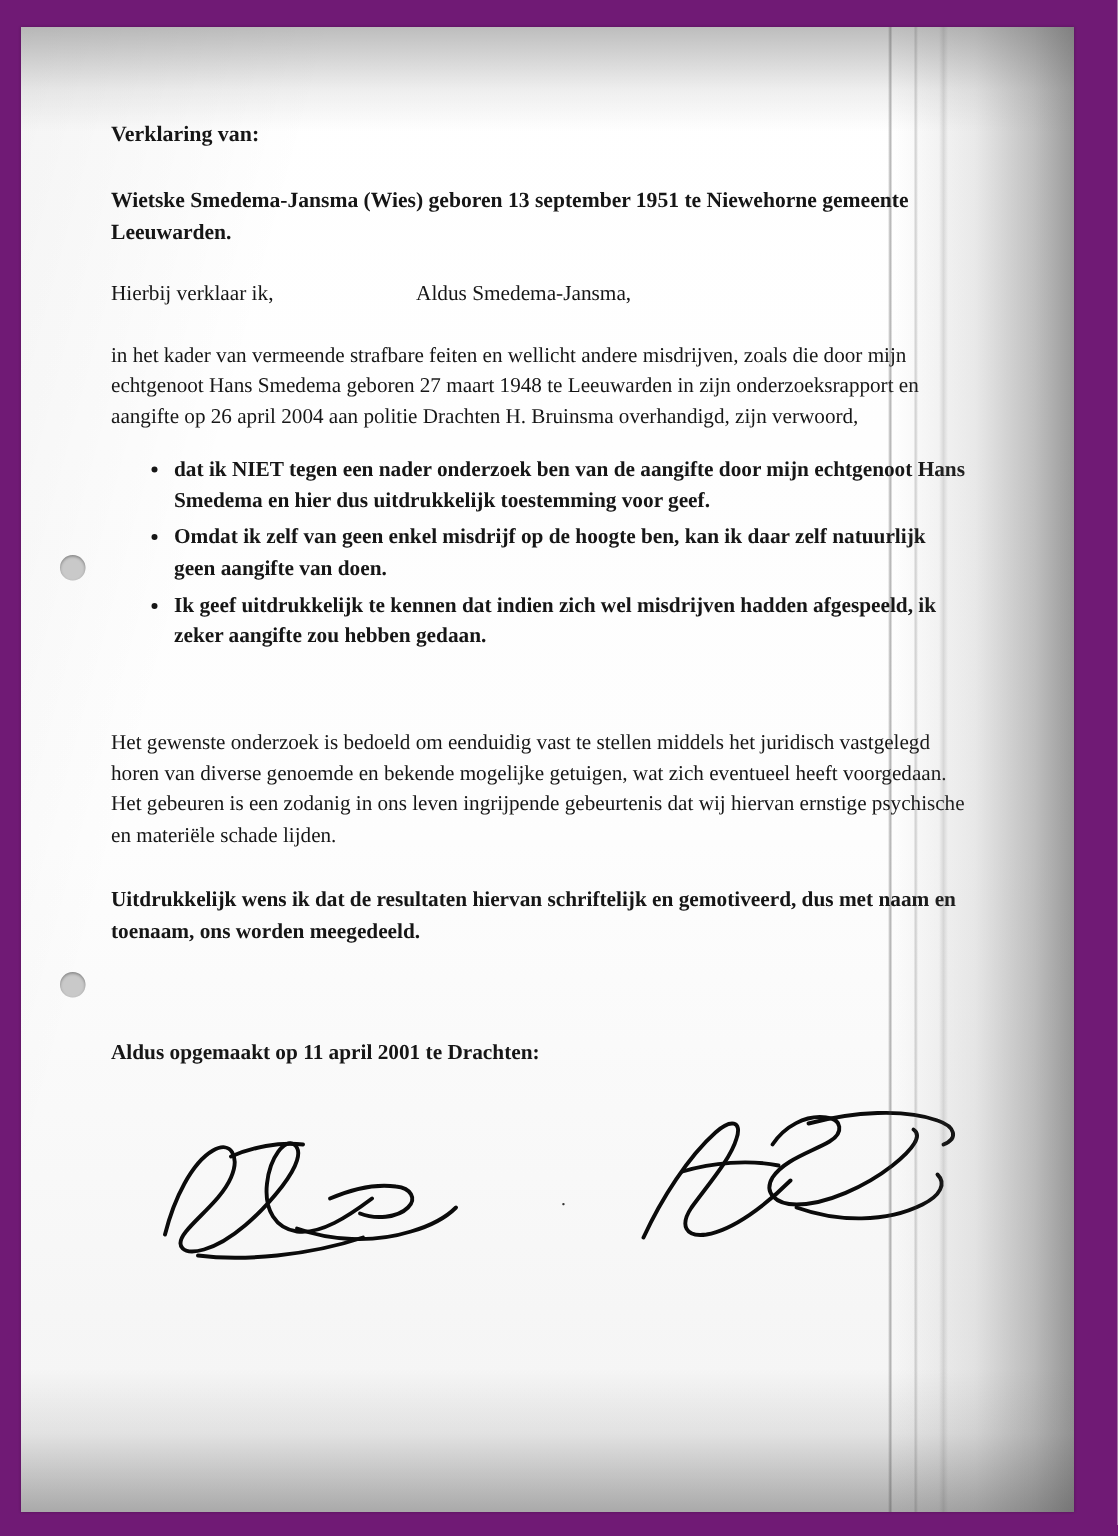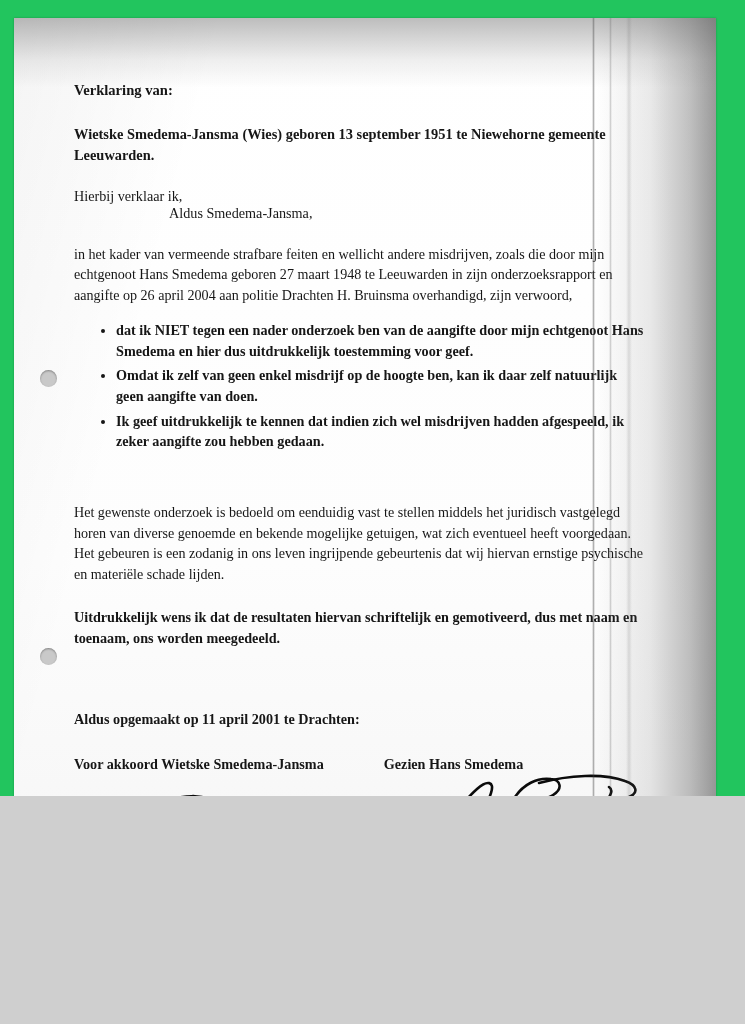--- a/index.html
+++ b/index.html
@@ -6,23 +6,23 @@
     margin: 0;
     padding: 0;
     background: #cfcfcf;
   }
   body {
     font-family: "Liberation Serif", serif;
   }
   .page {
     position: relative;
     width: 745px;
-    height: 796px;
+    height: 1024px;
     overflow: hidden;
-    background: #22c55e;
+    background: #701a75;
   }
   
   .sheet {
     position: absolute;
     left: 14px;
     top: 18px;
     width: 702px;
     height: 990px;
     background:
       linear-gradient(105deg, rgba(0,0,0,0.045) 0%, rgba(0,0,0,0) 22%),
@@ -93,21 +93,21 @@
     font-size: 14.2px;
     line-height: 1.5;
   }
   .b { font-weight: bold; }
   .spacer-sm { height: 14px; }
   .spacer-md { height: 22px; }
   .spacer-xl { height: 46px; }
 
   .title { font-weight: bold; font-size: 14.6px; }
   .subject { font-weight: bold; font-size: 14.4px; line-height: 1.45; }
-  .declare-row { display: flex; font-size: 14.2px; flex-direction: column; }
+  .declare-row { display: flex; font-size: 14.2px; }
   .declare-row .who { margin-left: 95px; }
 
   ul.bullets {
     margin: 0;
     padding-left: 42px;
     list-style: disc;
   }
   ul.bullets li {
     font-weight: bold;
     font-size: 14.2px;
@@ -189,24 +189,20 @@
       <div class="para-bold">Uitdrukkelijk wens ik dat de resultaten hiervan schriftelijk en gemotiveerd, dus met naam en toenaam, ons worden meegedeeld.</div>
 
       <div class="spacer-xl"></div>
       <div class="spacer-sm"></div>
 
       <div class="line b">Aldus opgemaakt op 11 april 2001 te Drachten:</div>
 
       <div class="spacer-md"></div>
 
       <div class="sig-block">
-        <div class="sig-row">
-          <span>Voor akkoord Wietske Smedema-Jansma</span>
-          <span class="right">Gezien Hans Smedema</span>
-        </div>
 
         <div class="signatures">
           <span class="tiny-mark">.</span>
 
           <svg class="sig-svg sig-left" width="240" height="110" viewBox="0 0 240 110">
             <g fill="none" stroke="#0b0b0b" stroke-width="2.6" stroke-linecap="round" stroke-linejoin="round">
               <path d="M8 82 C14 58, 26 34, 40 26 C52 19, 58 30, 52 44 C46 58, 30 70, 22 80 C14 90, 20 96, 34 92 C52 87, 72 68, 86 50 C96 37, 100 26, 94 22 C88 18, 78 30, 76 48 C74 66, 82 78, 96 80 C112 82, 130 70, 146 58"></path>
               <path d="M52 30 C66 24, 84 20, 100 22"></path>
               <path d="M96 78 C118 86, 146 88, 172 80 C186 76, 196 70, 202 64"></path>
               <path d="M118 58 C132 52, 148 48, 162 50 C172 51, 176 58, 170 64 C163 71, 148 72, 138 68"></path>

